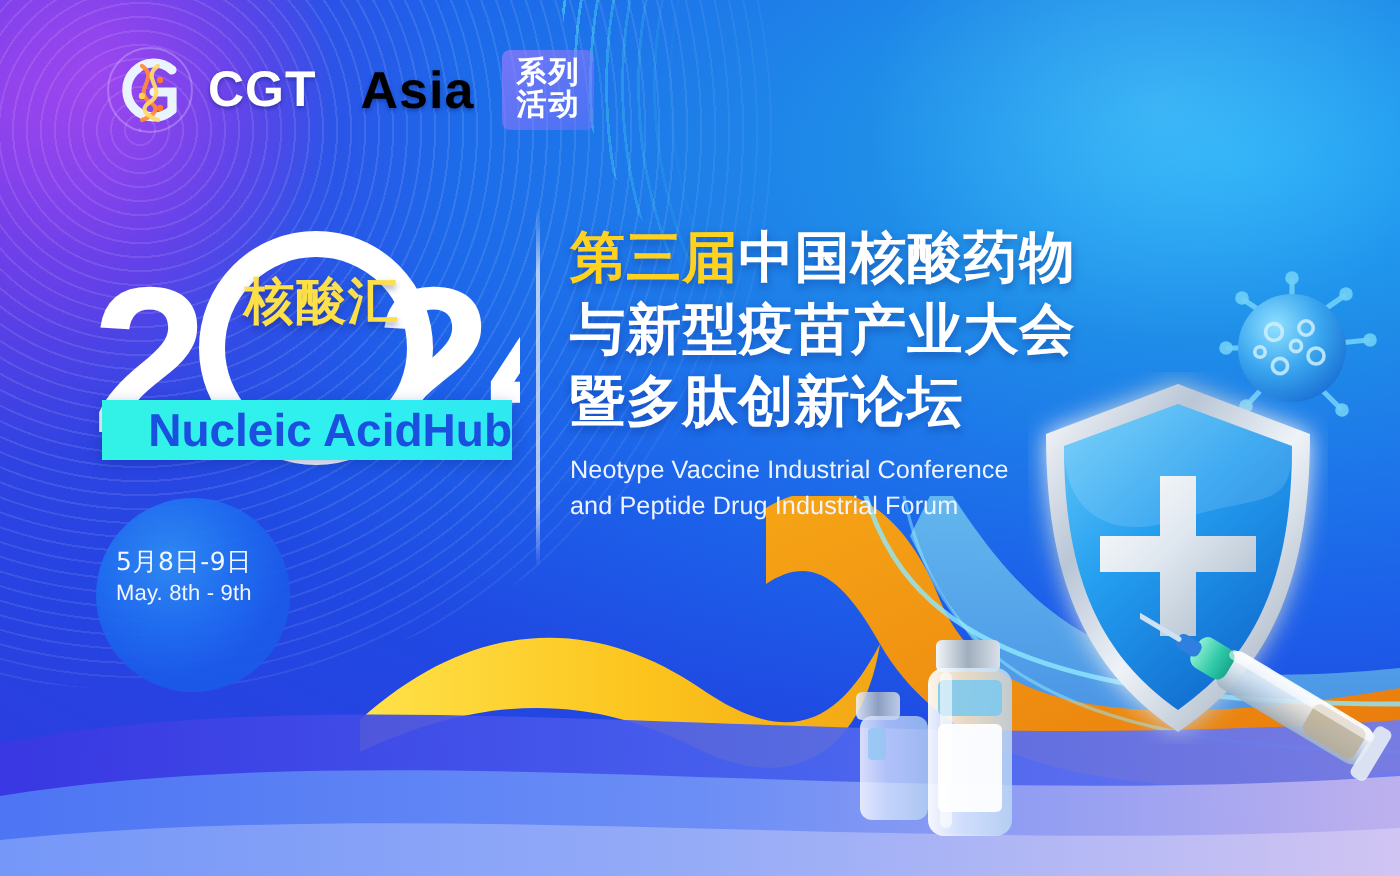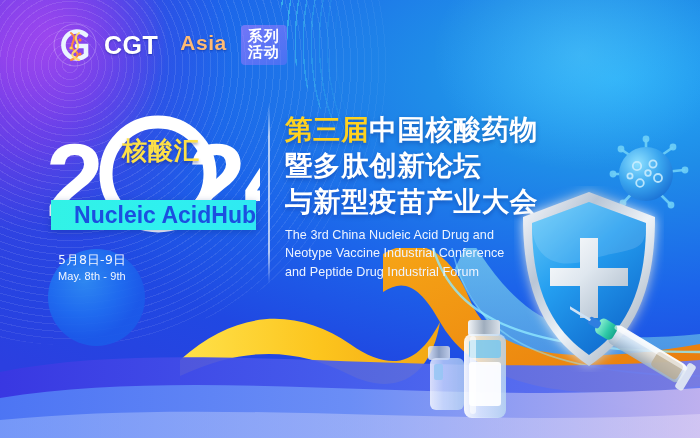--- a/index.html
+++ b/index.html
@@ -50,21 +50,21 @@
   .wave{position:absolute;left:0;right:0;bottom:0;width:700px;}
   .divider-line{position:absolute;left:268px;top:104px;width:1.5px;height:180px;
     background:linear-gradient(to bottom,rgba(255,255,255,0),rgba(255,255,255,.65) 18%,rgba(255,255,255,.65) 82%,rgba(255,255,255,0));}
 
   
   .logo{position:absolute;left:52px;top:22px;display:flex;align-items:center;gap:6px;}
   .logo-mark{width:46px;height:46px;position:relative;flex:0 0 auto;}
   .logo-text{display:flex;flex-direction:row;line-height:.88;}
   .logo-cgt{font-size:25px;font-weight:bold;color:#fff;letter-spacing:.5px;
     text-shadow:0 1px 2px rgba(10,30,120,.5);}
-  .logo-asia{font-size:21px;font-weight:bold;color:#fdba74;letter-spacing:.5px;margin-left:22px;
+  .logo-asia{font-size:26px;font-weight:bold;color:#000000;letter-spacing:.5px;margin-left:22px;
     text-shadow:0 1px 2px rgba(10,30,120,.5);}
   .badge-series{margin-left:8px;padding:4px 7px 5px;border-radius:4px;
     background:linear-gradient(135deg,rgba(168,126,255,.62),rgba(120,110,255,.45));
     display:flex;flex-direction:column;line-height:1.02;align-items:center;text-align:center;}
   .badge-series span{font-size:15px;font-weight:bold;color:#fff;letter-spacing:1px;
     font-family:"DejaVu Sans","Liberation Sans",sans-serif;}
 
   
   .yearwrap{position:absolute;left:46px;top:112px;width:214px;height:140px;}
   .year-svg{position:absolute;left:0;top:0;}
@@ -72,21 +72,21 @@
     color:#fde047;letter-spacing:1px;
     font-family:"DejaVu Sans","Liberation Sans",sans-serif;
     text-shadow:0 2px 3px rgba(20,30,110,.45);}
   .hubbar{position:absolute;left:5px;top:88px;width:205px;height:30px;
     background:linear-gradient(90deg,#32f2e6 0%,#2ff0ef 55%,#2fe9f2 100%);
     display:flex;align-items:center;justify-content:flex-end;
     box-shadow:0 2px 7px rgba(10,40,130,.32);}
   .hubbar b{font-size:23px;color:#1b4fe0;letter-spacing:0px;font-weight:bold;}
 
   
-  .meta{position:absolute;left:58px;top:251px;display:flex;gap:40px;color:#fff;}
+  .meta{position:absolute;left:58px;top:272px;display:flex;gap:40px;color:#fff;}
   .meta-col{line-height:1.42;}
   .meta-cn{font-size:12.5px;font-family:"DejaVu Sans","Liberation Sans",sans-serif;
     letter-spacing:.3px;color:#f2f6ff;}
   .meta-en{font-size:11px;color:#f2f6ff;letter-spacing:.1px;}
 
   
   .title{position:absolute;left:285px;top:100px;width:268px;margin-top:12px;}
   .t-line{font-size:27.5px;font-weight:bold;color:#fff;letter-spacing:.6px;
     line-height:1.30;font-family:"DejaVu Sans","Liberation Sans",sans-serif;
     text-shadow:0 2px 4px rgba(12,40,130,.42);white-space:nowrap;}
@@ -200,25 +200,24 @@
     <div class="meta-col">
       <div class="meta-cn">5月8日-9日</div>
       <div class="meta-en">May. 8th - 9th</div>
     </div>
     <div class="meta-col">
     </div>
   </div>
 
   <div class="title">
     <div class="t-line"><span class="t-hl">第三届</span><span>中国核酸药物</span></div>
+    <div class="t-line">与新型疫苗产业大会</div>
     <div class="t-line">暨多肽创新论坛</div>
-    <div class="t-line">与新型疫苗产业大会</div>
   </div>
   <div class="subtitle">
-    <div>The 3rd China Nucleic Acid Drug and</div>
     <div>Neotype Vaccine Industrial Conference</div>
     <div>and  Peptide Drug Industrial Forum</div>
   </div>
 
   <svg class="virus" viewBox="0 0 96 96">
     <defs>
       <radialGradient id="vg" cx="35%" cy="30%" r="75%">
         <stop offset="0" stop-color="#8fe0ff"></stop>
           <stop offset="55%" stop-color="#3aa6ef"></stop>
           <stop offset="100%" stop-color="#1b73d6"></stop>

